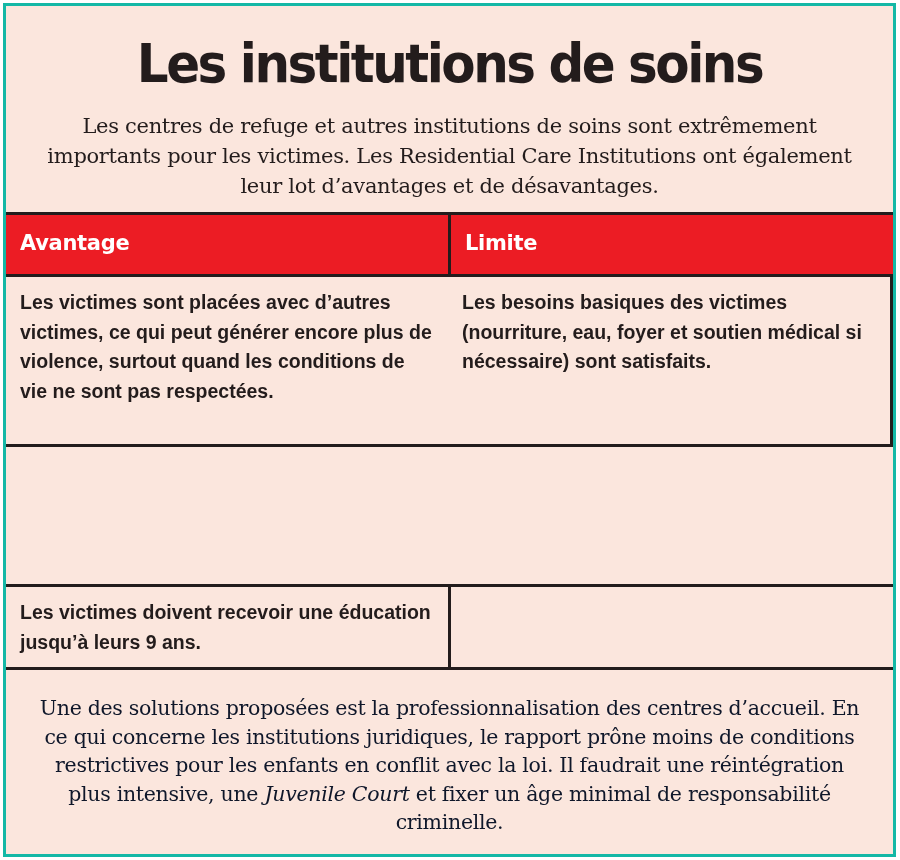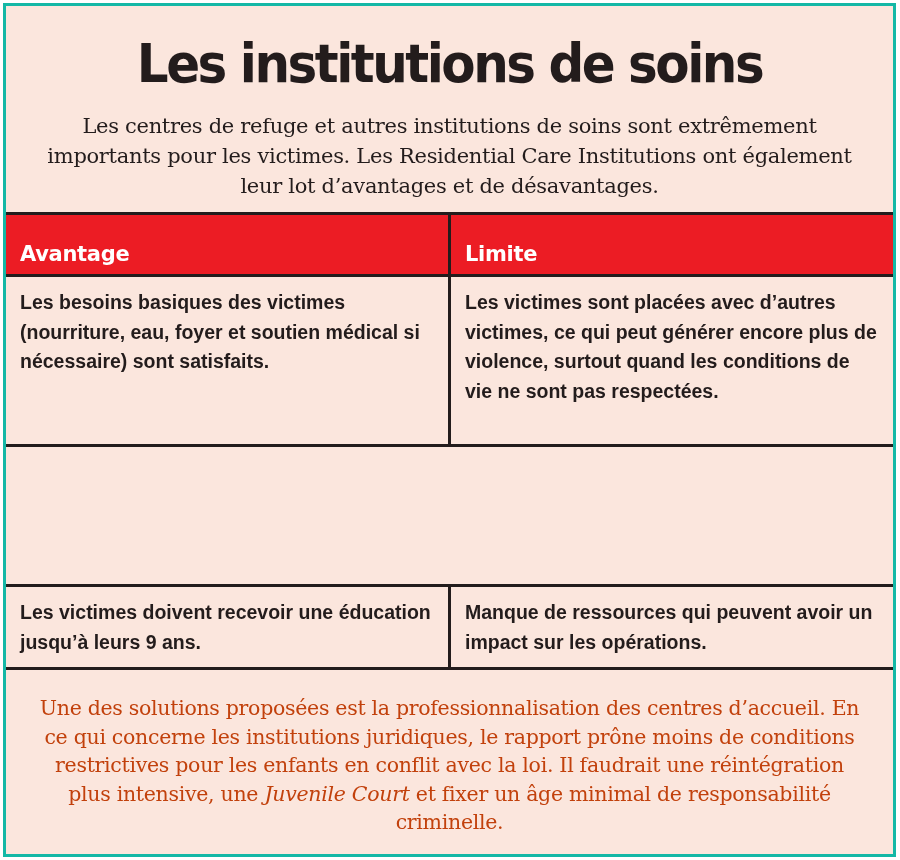--- a/index.html
+++ b/index.html
@@ -20,60 +20,59 @@
   .intro {
     position: absolute; left: 20px; top: 105px; width: 847px; text-align: center;
     font-family: "DejaVu Serif", serif; font-size: 21px; line-height: 30px;
     color: #231c1c; letter-spacing: -0.3px;
   }
   .table {
     position: absolute; left: 0; top: 206px; width: 887px;
     border-top: 3px solid #231c1c;
   }
   .row { display: flex; border-bottom: 3px solid #231c1c; }
-  .cell { box-sizing: border-box; padding: 11px 14px; }
+  .cell { box-sizing: border-box; padding: 0 14px; }
   .cell.left { width: 445px; border-right: 3px solid #231c1c; }
   .cell.right { flex: 1; }
   .header-row { background: #ec1c24; height: 59px; }
   .header-row .cell {
     font-family: "DejaVu Sans", sans-serif; font-weight: 900; color: #ffffff;
     font-size: 21px; line-height: 56px; letter-spacing: -0.3px;
   }
   .body-cell {
     font-family: "Liberation Sans", sans-serif; font-weight: 700; color: #231c1c;
     font-size: 19.5px; line-height: 29.5px; padding-top: 11px;
   }
   .r1 { height: 167px; }
   .r2 { height: 137px; }
   .r3 { height: 80px; }
   .footer {
     position: absolute; left: 30px; top: 688px; width: 827px; text-align: center;
     font-family: "DejaVu Serif", serif; font-size: 20.5px; line-height: 28.5px;
-    color: #c2410c; letter-spacing: -0.3px;
+    color: #0f172a; letter-spacing: -0.3px;
   }
   .footer em { font-style: italic; }
 </style>
 </head>
 <body>
 
 <div class="frame">
   <div class="title">Les institutions de soins</div>
   <div class="intro">Les centres de refuge et autres institutions de soins sont extrêmement importants pour les victimes. Les Residential Care Institutions ont également leur lot d’avantages et de désavantages.</div>
 
   <div class="table">
     <div class="row header-row">
       <div class="cell left">Avantage</div>
       <div class="cell right">Limite</div>
     </div>
     <div class="row r1">
+      <div class="cell right body-cell">Les victimes sont placées avec d’autres victimes, ce qui peut générer encore plus de violence, surtout quand les conditions de vie ne sont pas respectées.</div>
       <div class="cell left body-cell">Les besoins basiques des victimes (nourriture, eau, foyer et soutien médical si nécessaire) sont satisfaits.</div>
-      <div class="cell right body-cell">Les victimes sont placées avec d’autres victimes, ce qui peut générer encore plus de violence, surtout quand les conditions de vie ne sont pas respectées.</div>
     </div>
     <div class="row r2">
     </div>
     <div class="row r3">
       <div class="cell left body-cell">Les victimes doivent recevoir une éducation jusqu’à leurs 9 ans.</div>
-      <div class="cell right body-cell">Manque de ressources qui peuvent avoir un impact sur les opérations.</div>
     </div>
   </div>
 
   <div class="footer"><span>Une des solutions proposées est la professionnalisation des centres d’accueil. En ce qui concerne les institutions juridiques, le rapport prône moins de conditions restrictives pour les enfants en conflit avec la loi. Il faudrait une réintégration plus intensive, une </span><em>Juvenile Court</em><span> et fixer un âge minimal de responsabilité criminelle.</span></div>
 </div>
 
 </body></html>

